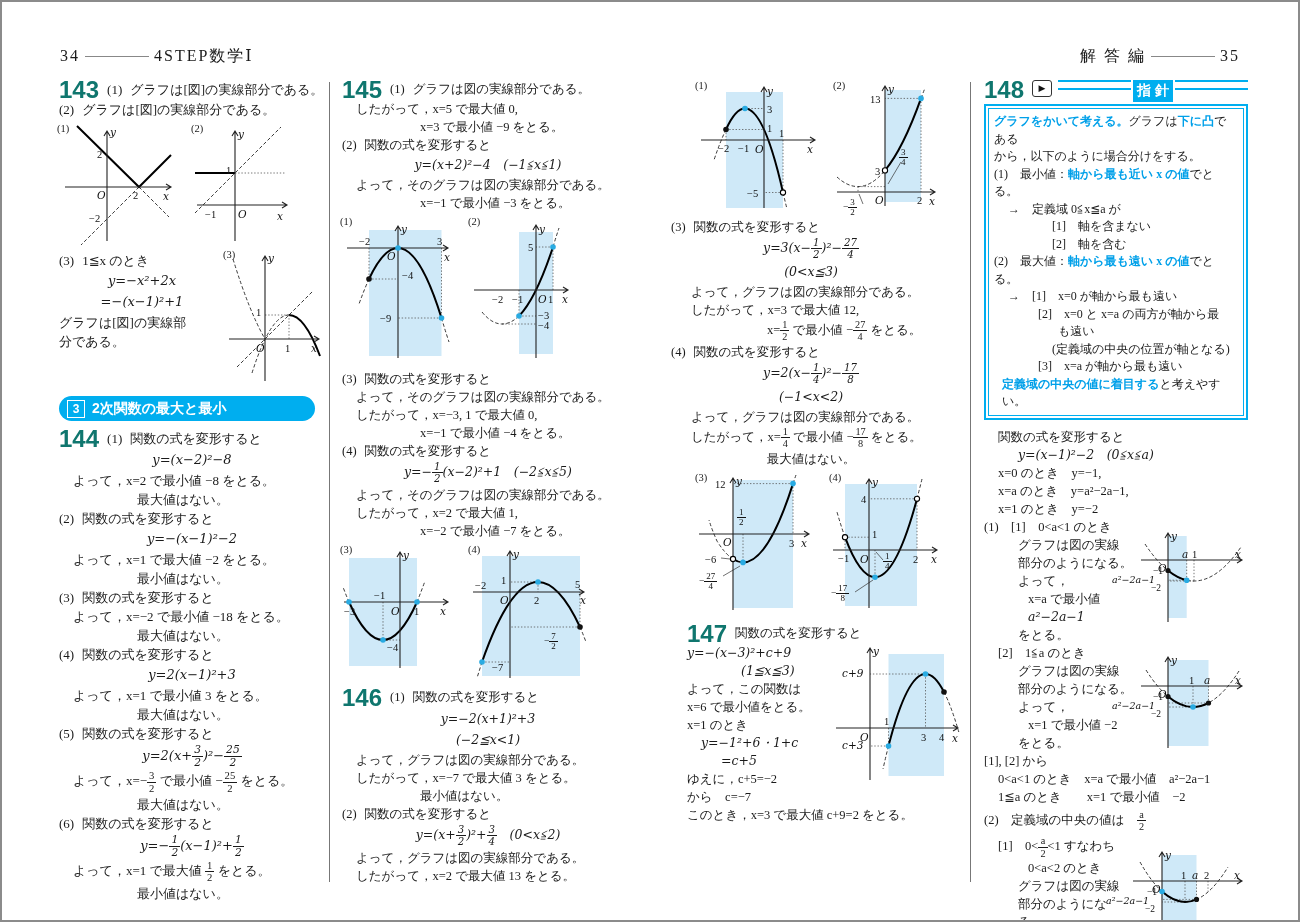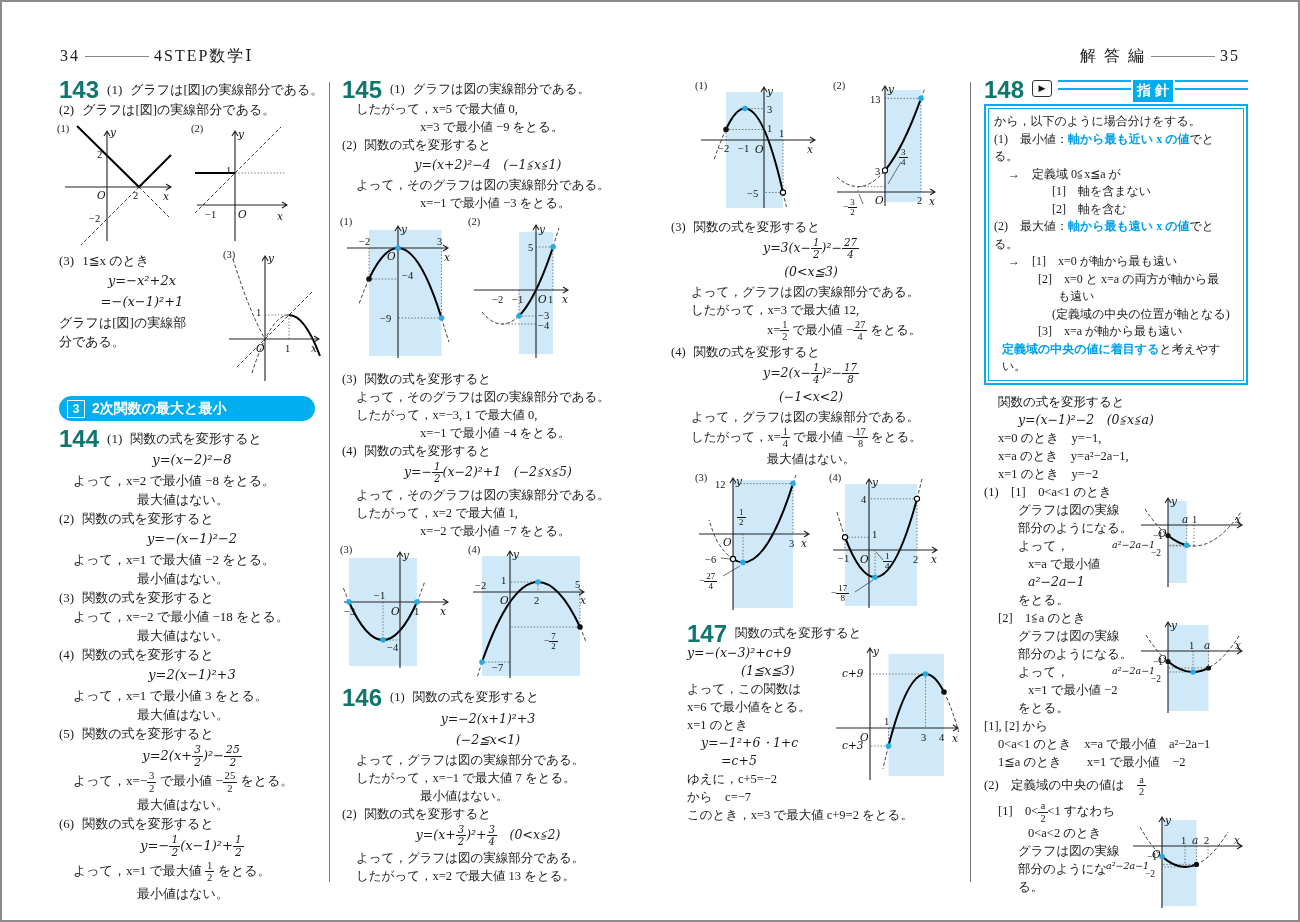--- a/index.html
+++ b/index.html
@@ -350,21 +350,21 @@
 
     <div>
       <div class="itm">
           <span class="pnum">146</span>
         <span class="no">(1)</span>
           <span>関数の式を変形すると</span>
         </div>
       <div class="f fc">y=−2(x+1)²+3</div>
       <div class="f fc">(−2≦x&lt;1)</div>
       <div class="ln ind1">よって，グラフは図の実線部分である。</div>
-      <div class="ln ind1">したがって，x=−1 で最大値 7 をとる。</div>
+      <div class="ln ind1">したがって，x=−7 で最大値 3 をとる。</div>
       <div class="ln ind3">最小値はない。</div>
       <div class="itm">
           <span class="no">(2)</span>
           <span>関数の式を変形すると</span>
         </div>
       <div class="f fc">y=(x+<span class="frac">
             <span class="fn">3</span>
             <span class="fd">2</span>
           </span>)²+<span class="frac">
             <span class="fn">3</span>
@@ -577,20 +577,21 @@
   <div class="col" style="left:982px;width:264px">
     <div class="hd148">
       <span class="pnum">148</span>
       <span class="play">▶</span>
       <span class="dbl"></span>
       <span class="slabel">指 針</span>
       <span class="dbl"></span>
     </div>
 
     <div class="gbox">
+      <div class="ln"><span class="bl">グラフをかいて考える。</span><span>グラフは</span><span class="bl">下に凸</span><span>である</span></div>
       <div class="ln">から，以下のように場合分けをする。</div>
       <div class="ln"><span>(1)　最小値：</span><span class="bl">軸から最も近い x の値</span><span>でとる。</span></div>
       <div class="ln bi1">→　定義域 0≦x≦a が</div>
       <div class="ln bi2">[1]　軸を含まない</div>
       <div class="ln bi2">[2]　軸を含む</div>
       <div class="ln"><span>(2)　最大値：</span><span class="bl">軸から最も遠い x の値</span><span>でとる。</span></div>
       <div class="ln bi1">→　[1]　x=0 が軸から最も遠い</div>
       <div class="ln bi3">[2]　x=0 と x=a の両方が軸から最</div>
       <div class="ln bi4">も遠い</div>
       <div class="ln bi3" style="padding-left:58px">(定義域の中央の位置が軸となる)</div>

